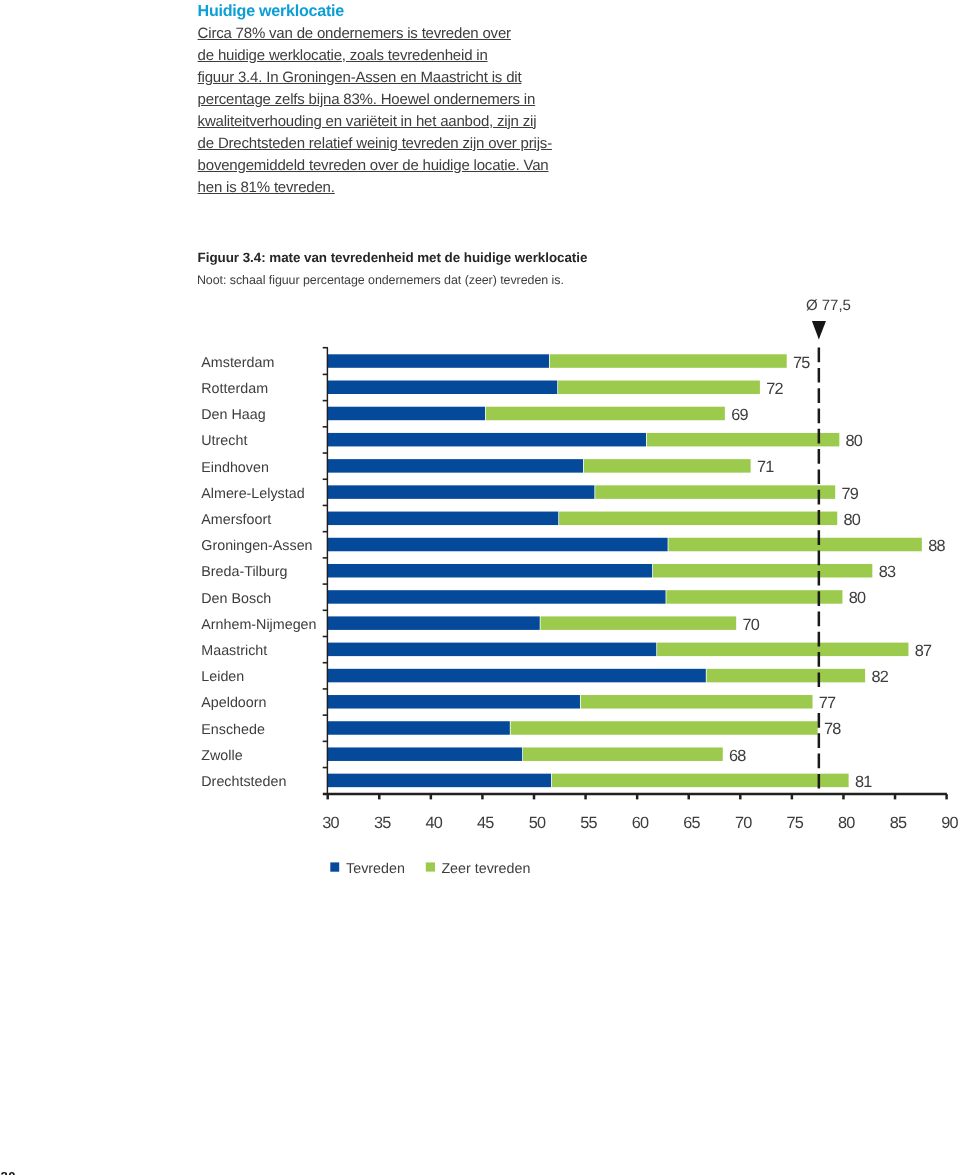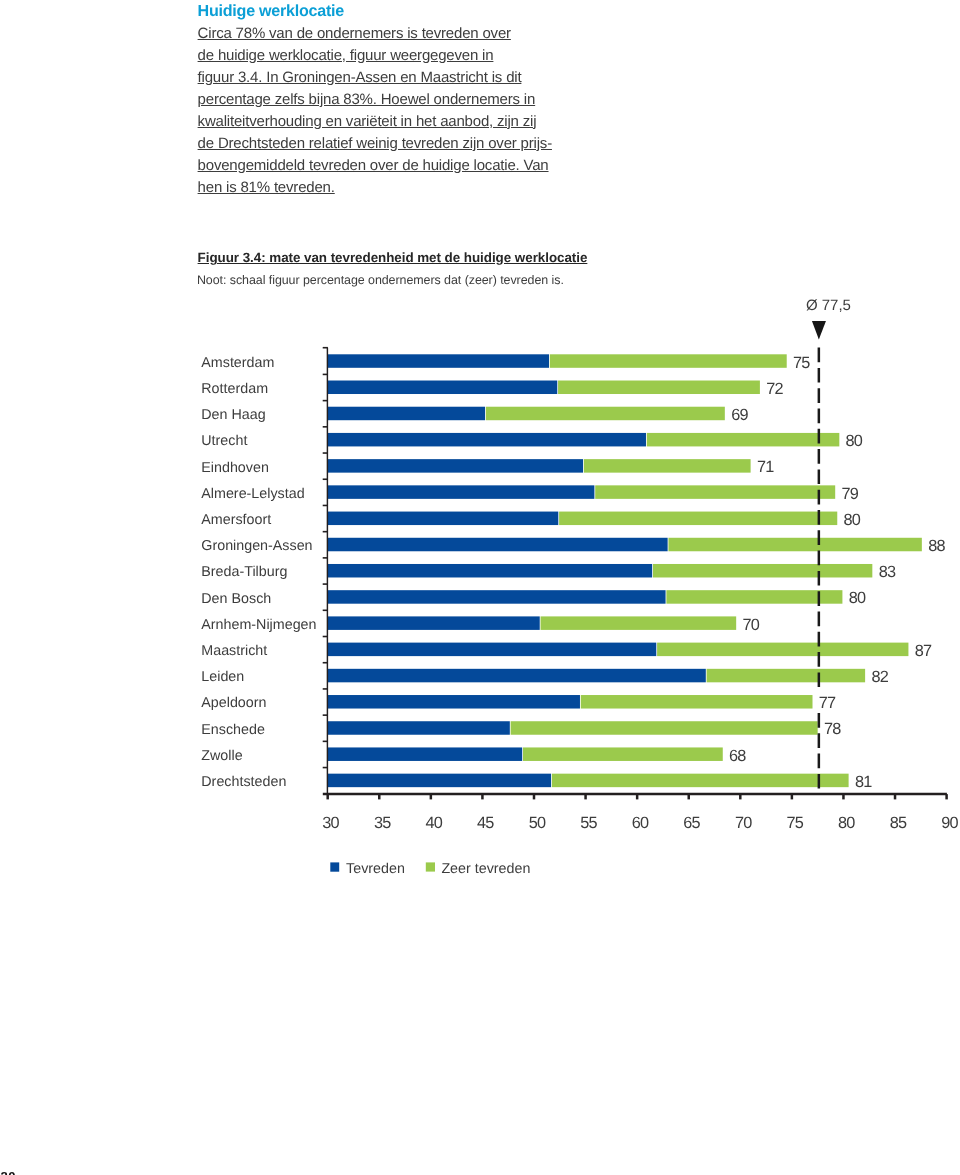--- a/index.html
+++ b/index.html
@@ -4,33 +4,33 @@
 <style>
   html,body{margin:0;padding:0;background:#ffffff;}
   body{width:960px;height:1175px;position:relative;overflow:hidden;
        font-family:"Liberation Sans",sans-serif;color:#3d3d3d;
        -webkit-font-smoothing:antialiased;text-rendering:geometricPrecision;}
   svg text{-webkit-font-smoothing:antialiased;}
   .page{position:absolute;left:0;top:0;width:960px;height:1175px;transform:translateZ(0);}
   #heading{position:absolute;left:197.6px;top:2.6px;font-size:16.1px;font-weight:bold;color:#0b9fd6;line-height:16px;letter-spacing:-0.25px;}
   #body-text{position:absolute;left:197.6px;top:22.7px;width:480px;font-size:15.0px;line-height:22px;color:#3d3d3d;letter-spacing:-0.19px;}
   .bl{white-space:nowrap;text-decoration:underline;}
-  #fig-title{position:absolute;left:197.6px;top:250.3px;font-size:13.4px;font-weight:bold;color:#262626;line-height:15px;letter-spacing:-0.04px;text-decoration:underline;}
+  #fig-title{position:absolute;left:197.6px;top:250.3px;font-size:13.4px;font-weight:bold;color:#262626;line-height:15px;letter-spacing:-0.04px;}
   #fig-note{position:absolute;left:196.9px;top:272.7px;font-size:12.45px;color:#3d3d3d;line-height:15px;letter-spacing:-0.055px;}
   #page-number{position:absolute;left:0.6px;top:1161.0px;font-size:13.0px;font-weight:bold;color:#111111;letter-spacing:0.55px;line-height:15px;margin-top:8px;}
   .chart{position:absolute;left:0;top:0;width:960px;height:1175px;}
 </style>
 </head>
 <body>
 
 <div class="page">
   <div id="heading">Huidige werklocatie</div>
   <div id="body-text">
       <div class="bl">Circa 78% van de ondernemers is tevreden over</div>
-      <div class="bl">de huidige werklocatie, figuur weergegeven in</div>
+      <div class="bl">de huidige werklocatie, zoals tevredenheid in</div>
       <div class="bl">figuur 3.4. In Groningen-Assen en Maastricht is dit</div>
       <div class="bl">percentage zelfs bijna 83%. Hoewel ondernemers in</div>
       <div class="bl">kwaliteitverhouding en variëteit in het aanbod, zijn zij</div>
       <div class="bl">de Drechtsteden relatief weinig tevreden zijn over prijs-</div>
       <div class="bl">bovengemiddeld tevreden over de huidige locatie. Van</div>
       <div class="bl">hen is 81% tevreden.</div>
     </div>
   <div id="page-number">20</div>
   <div id="fig-title">Figuur 3.4: mate van tevredenheid met de huidige werklocatie</div>
   <div id="fig-note">Noot: schaal figuur percentage ondernemers dat (zeer) tevreden is.</div>

